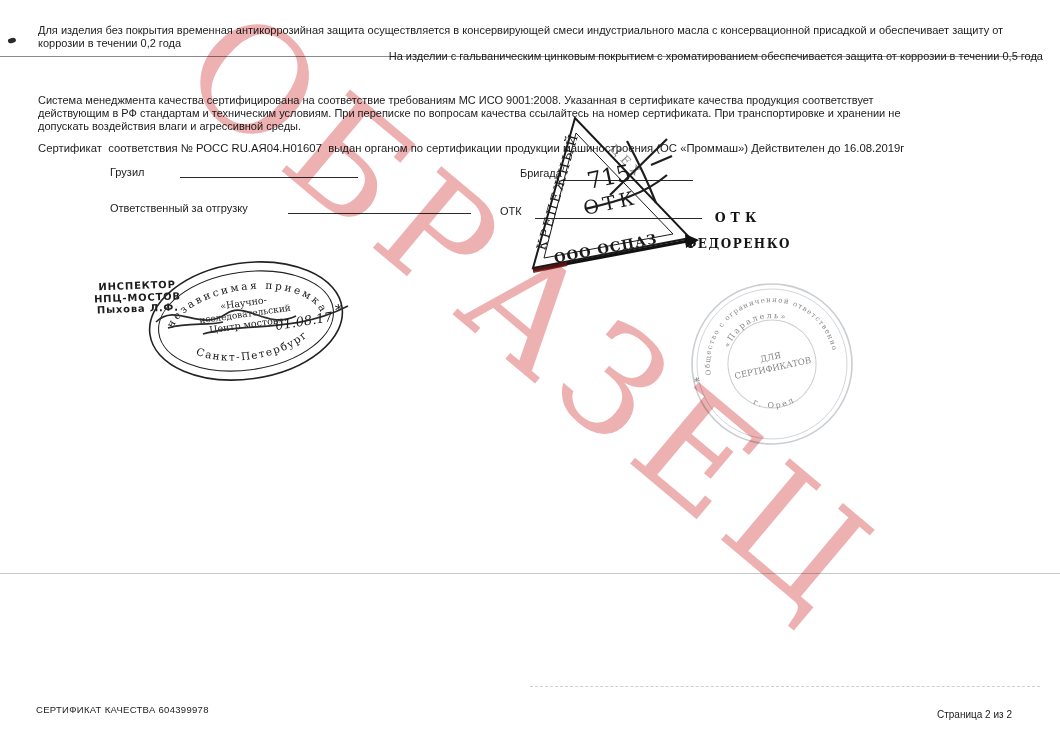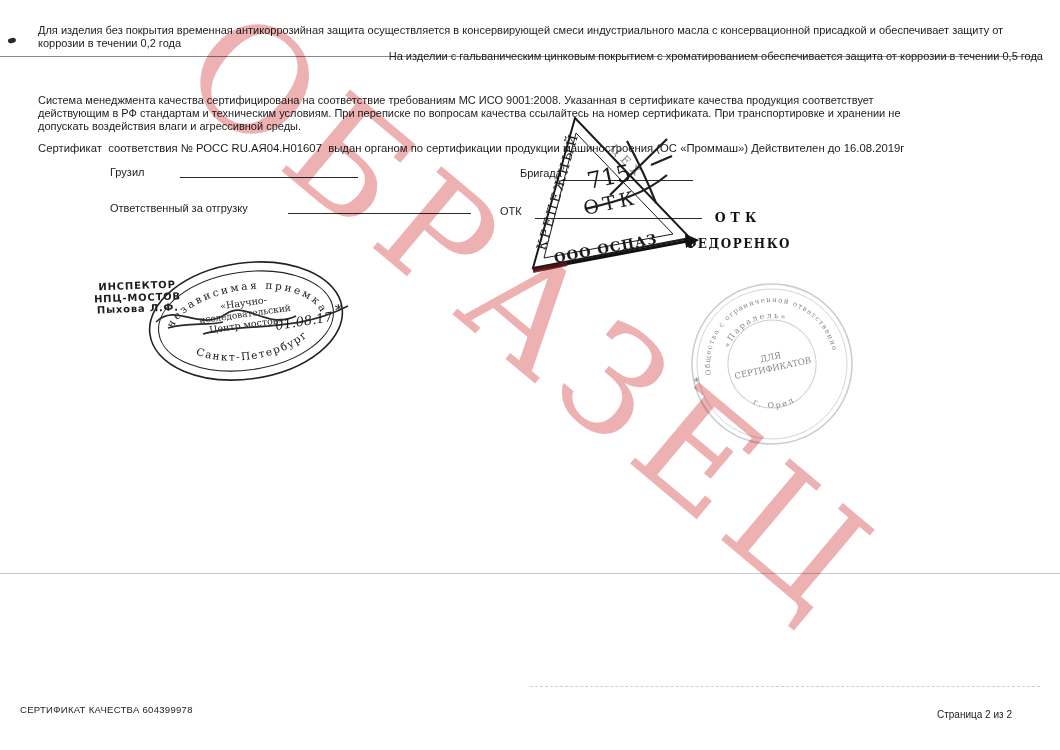--- a/index.html
+++ b/index.html
@@ -121,14 +121,14 @@
     <text x="92" y="80" font-size="8.5" text-anchor="middle" fill="#a0a6ae">ДЛЯ</text>
     <text x="92" y="91" font-size="8.5" text-anchor="middle" fill="#a0a6ae">СЕРТИФИКАТОВ</text>
     <text x="12" y="90" font-size="12" fill="#a0a6ae">*</text>
   </g>
 </svg>
 
 <div class="abs watermark">ОБРАЗЕЦ</div>
 
 <div class="abs midline" style="left:0; top:573px; width:1060px;"></div>
 <div class="abs dashline" style="left:530px; top:686px; width:510px;"></div>
-<div class="abs footer-left" style="left:20px; top:704px;">СЕРТИФИКАТ КАЧЕСТВА 604399978</div>
+<div class="abs footer-left" style="left:36px; top:704px;">СЕРТИФИКАТ КАЧЕСТВА 604399978</div>
 <div class="abs footer-right" style="left:897px; top:709px;margin-left:40px;">Страница 2 из 2</div>
 
 </body></html>

